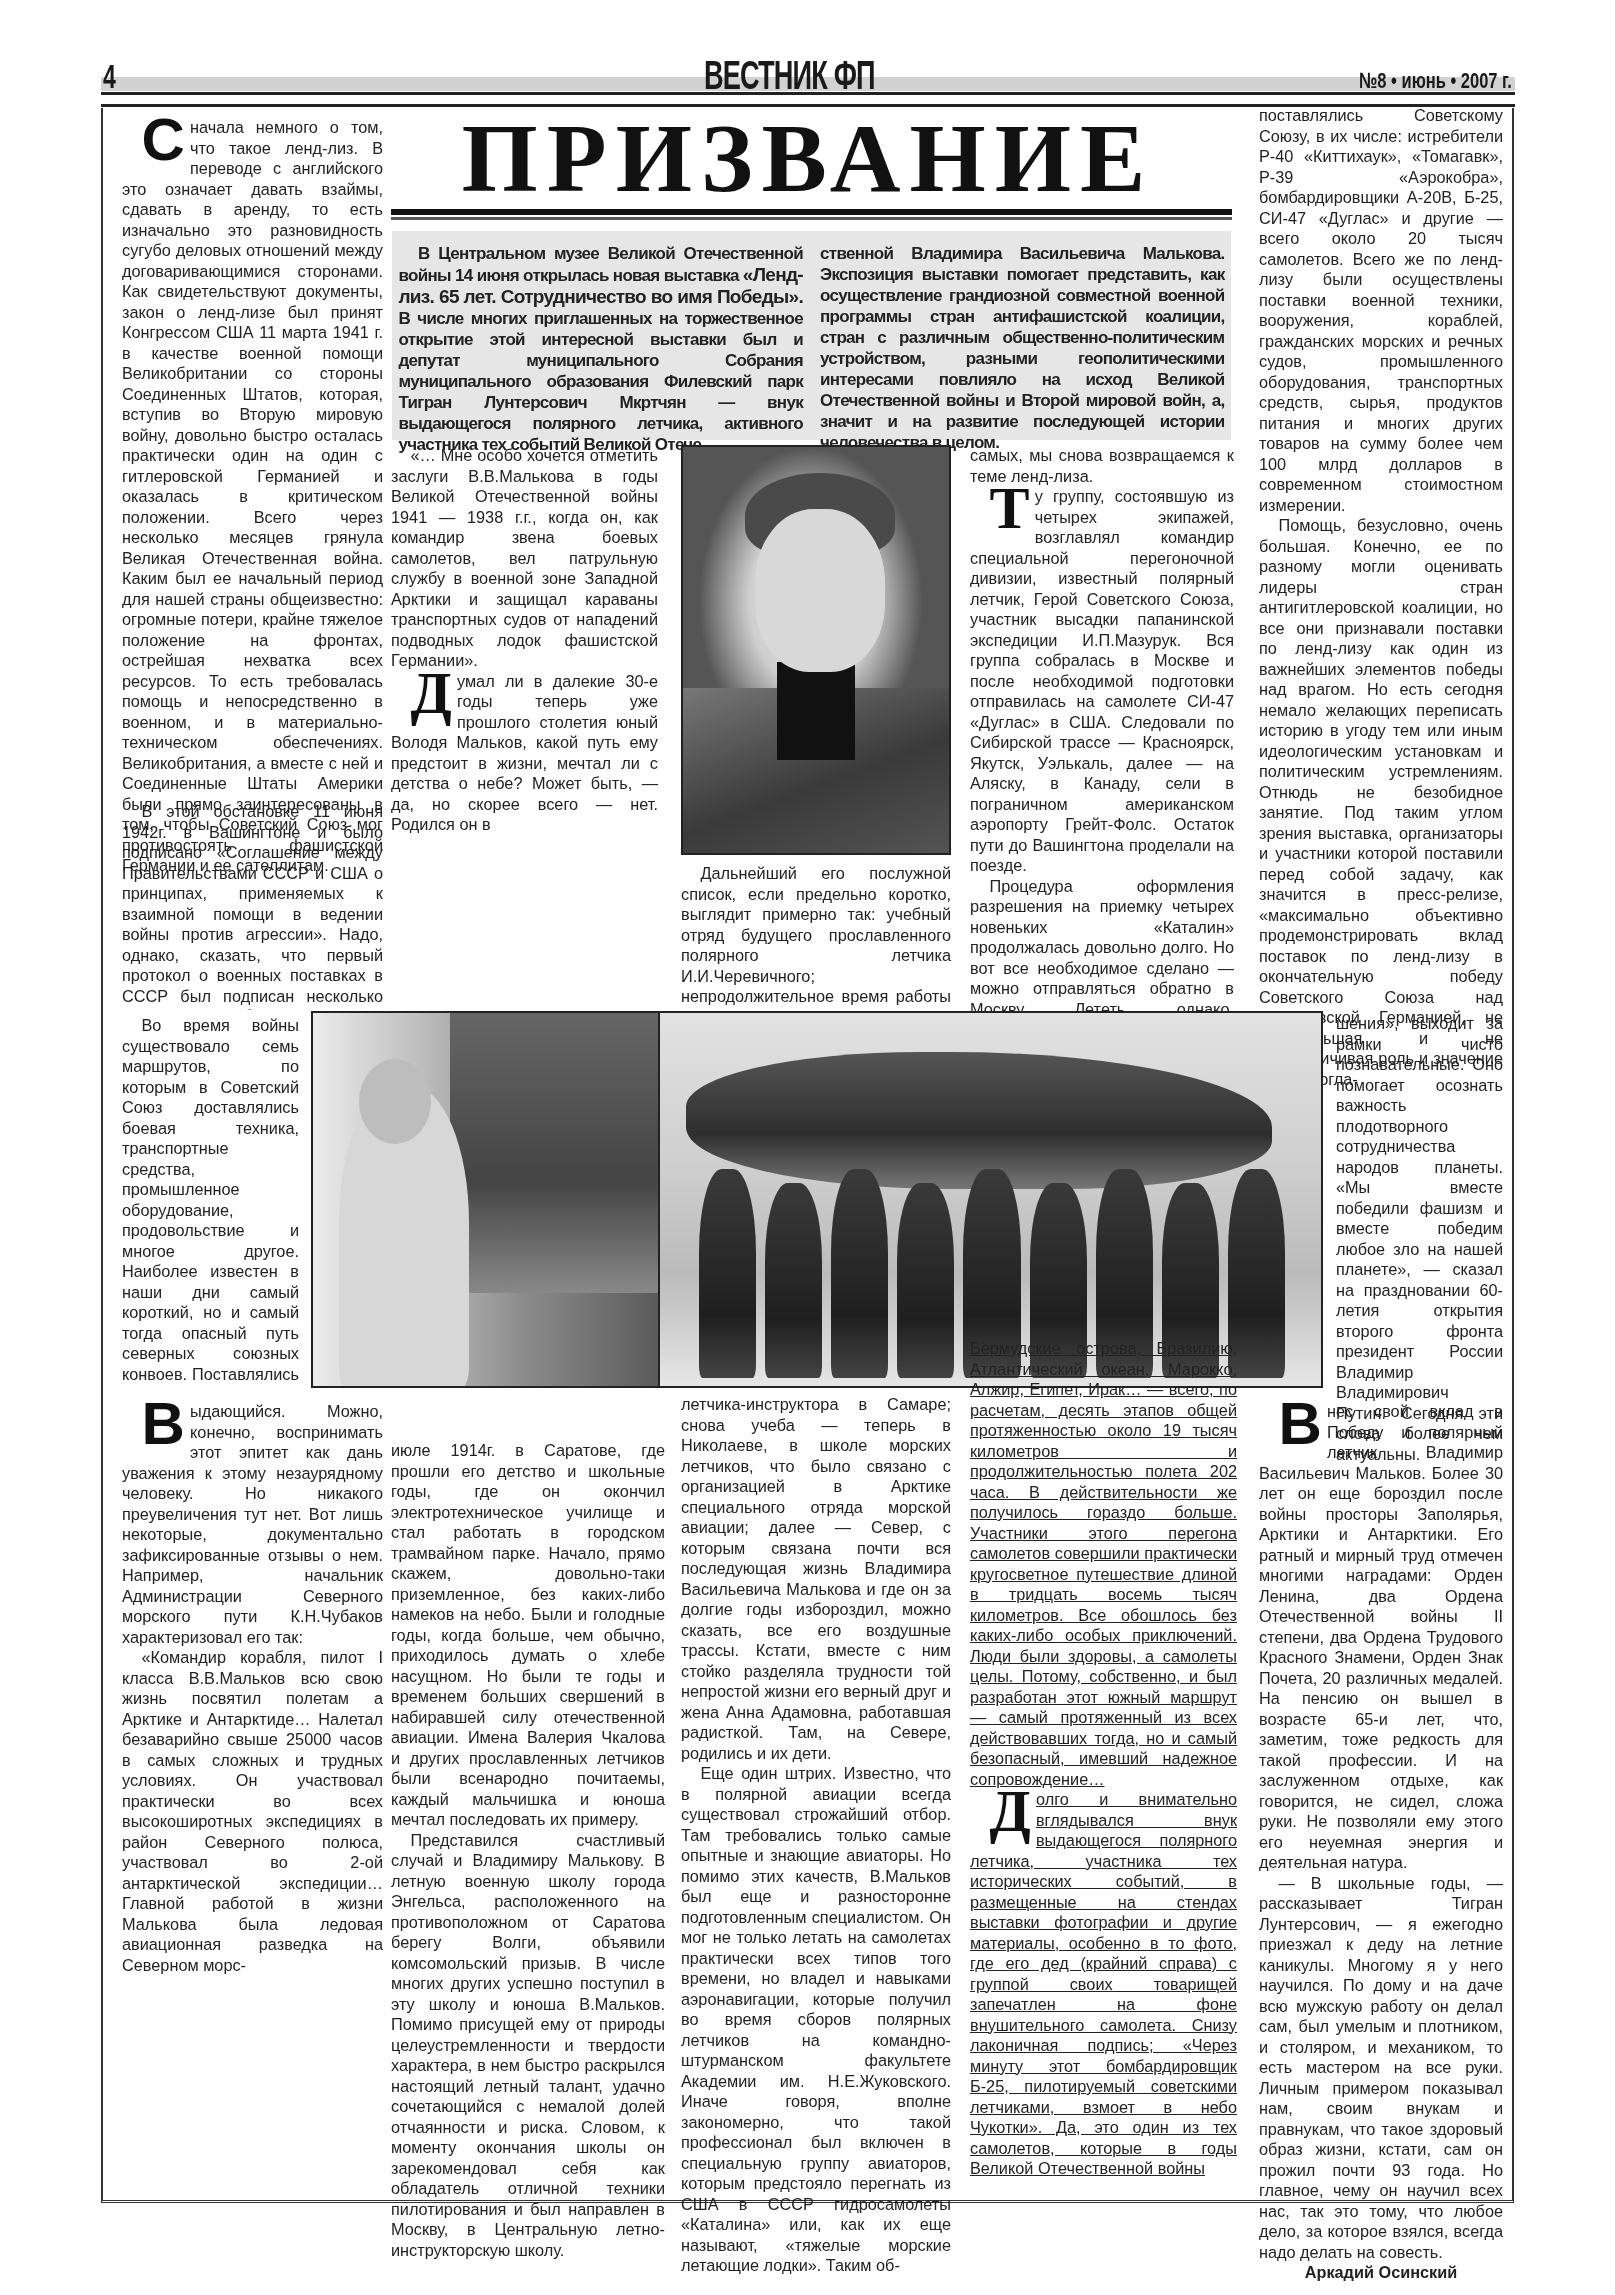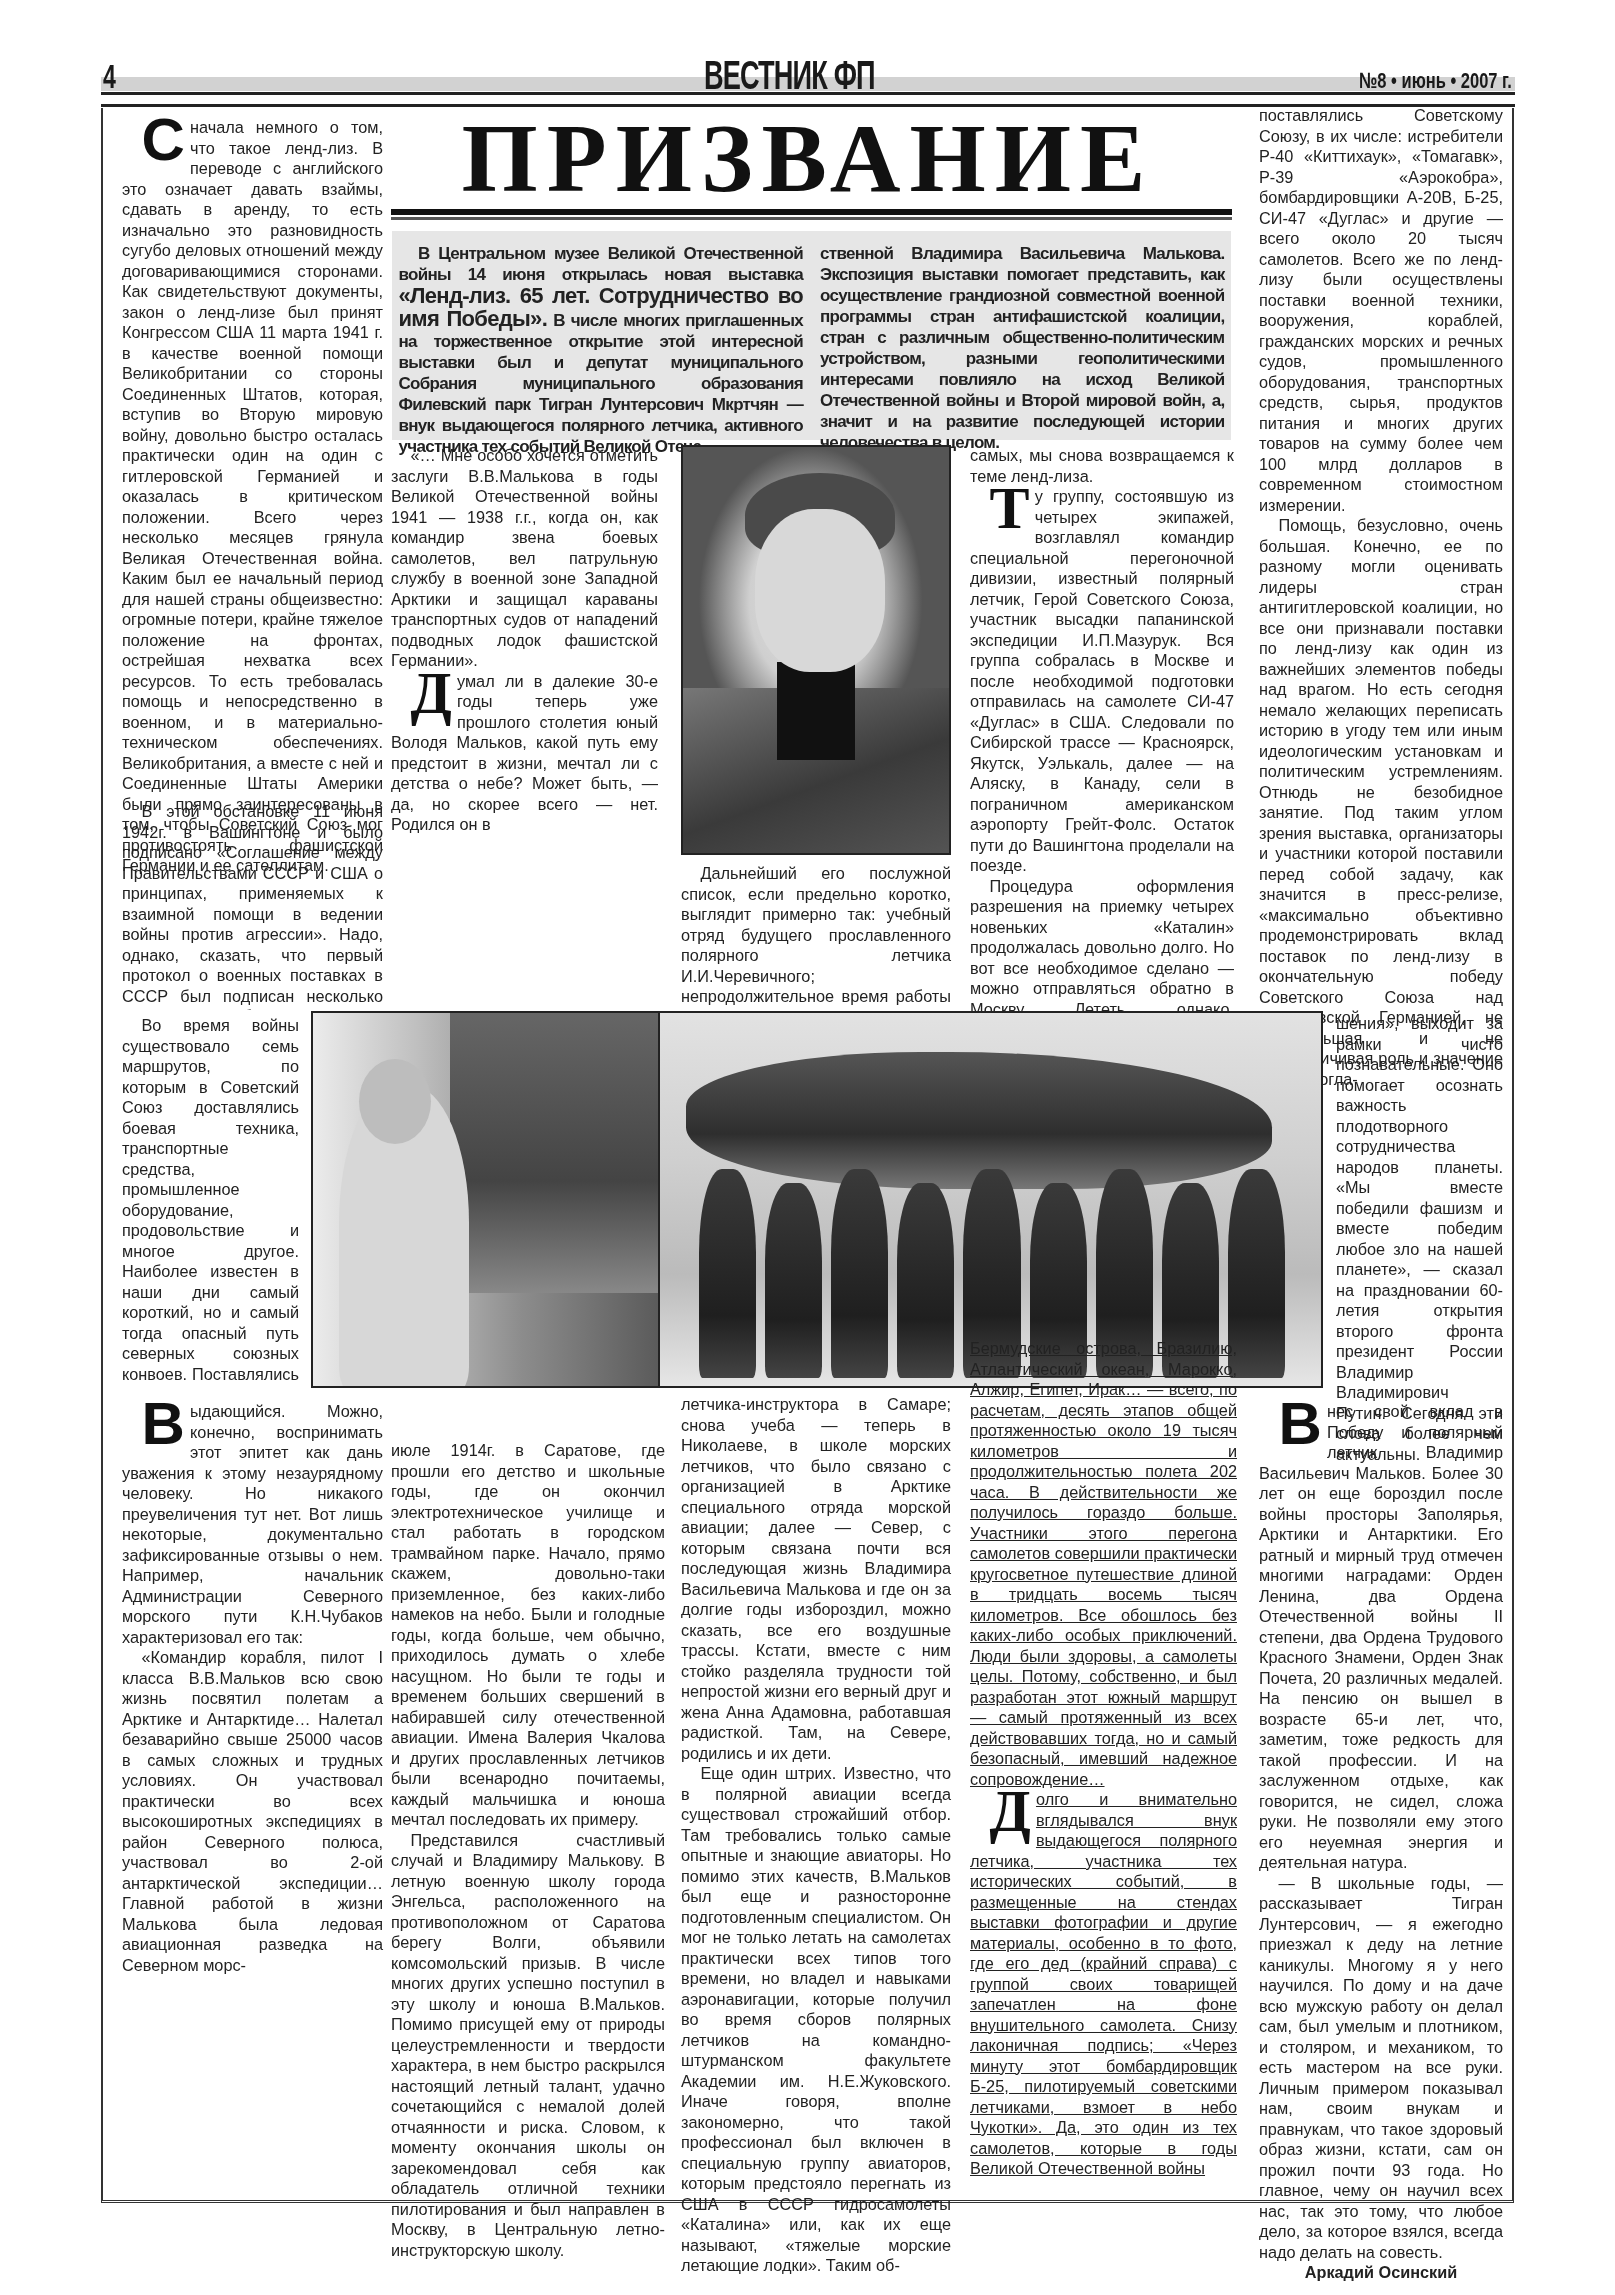--- a/index.html
+++ b/index.html
@@ -15,21 +15,21 @@
   
   .frame{left:101px;top:108px;width:1413px;height:2095px;border-left:2.6px double #333;border-right:2px solid #333;border-bottom:3.3px double #333;box-sizing:border-box;}
   
   .headline{left:391px;top:116px;width:834px;height:85px;font-family:"Liberation Serif",serif;font-weight:bold;font-size:98px;line-height:85px;letter-spacing:9px;text-align:center;color:#111;transform:scaleY(1.0);}
   .head-rule1{left:391px;top:209px;width:841px;height:5.9px;background:#111;}
   .head-rule2{left:391px;top:217px;width:841px;height:2.6px;background:#555;}
   
   .lead{left:392px;top:231px;width:839px;height:209px;background:#e6e6e6;box-sizing:border-box;padding:11.7px 6.5px 6.5px 6.5px;display:flex;gap:17px;}
   .lead-col{flex:1;font-family:"Liberation Sans",sans-serif;font-size:17px;line-height:21px;text-align:justify;letter-spacing:-0.7px;font-weight:bold;color:#222;}
   .lead-col p{margin:0;text-indent:19.5px;}
-  .lead-col .b{font-weight:900;font-size:22px;}
+  .lead-col .b{font-weight:900;font-size:19px;}
   
   .col{font-family:"Liberation Sans",sans-serif;font-size:16.3px;line-height:20.5px;text-align:justify;color:#222;}
   .col p{margin:0;text-indent:19.5px;}
   .col p.ni{text-indent:0;}
   .dropcap{float:left;font-family:"Liberation Serif",serif;font-weight:bold;font-size:60px;line-height:43px;margin:1.3px 5.2px -2.6px 19.5px;color:#111;}
   .dropcap.sans{font-family:"Liberation Sans",sans-serif;}
   .signature{text-align:center;font-weight:bold;}
   
   .photo{border:2px solid #222;box-sizing:border-box;overflow:hidden;}
   .photo-portrait{left:681px;top:445px;width:270px;height:410px;background:radial-gradient(ellipse 42% 38% at 48% 38%,#e4e4e4 0%,#cfcfcf 55%,#9a9a9a 75%,#555 100%);}

